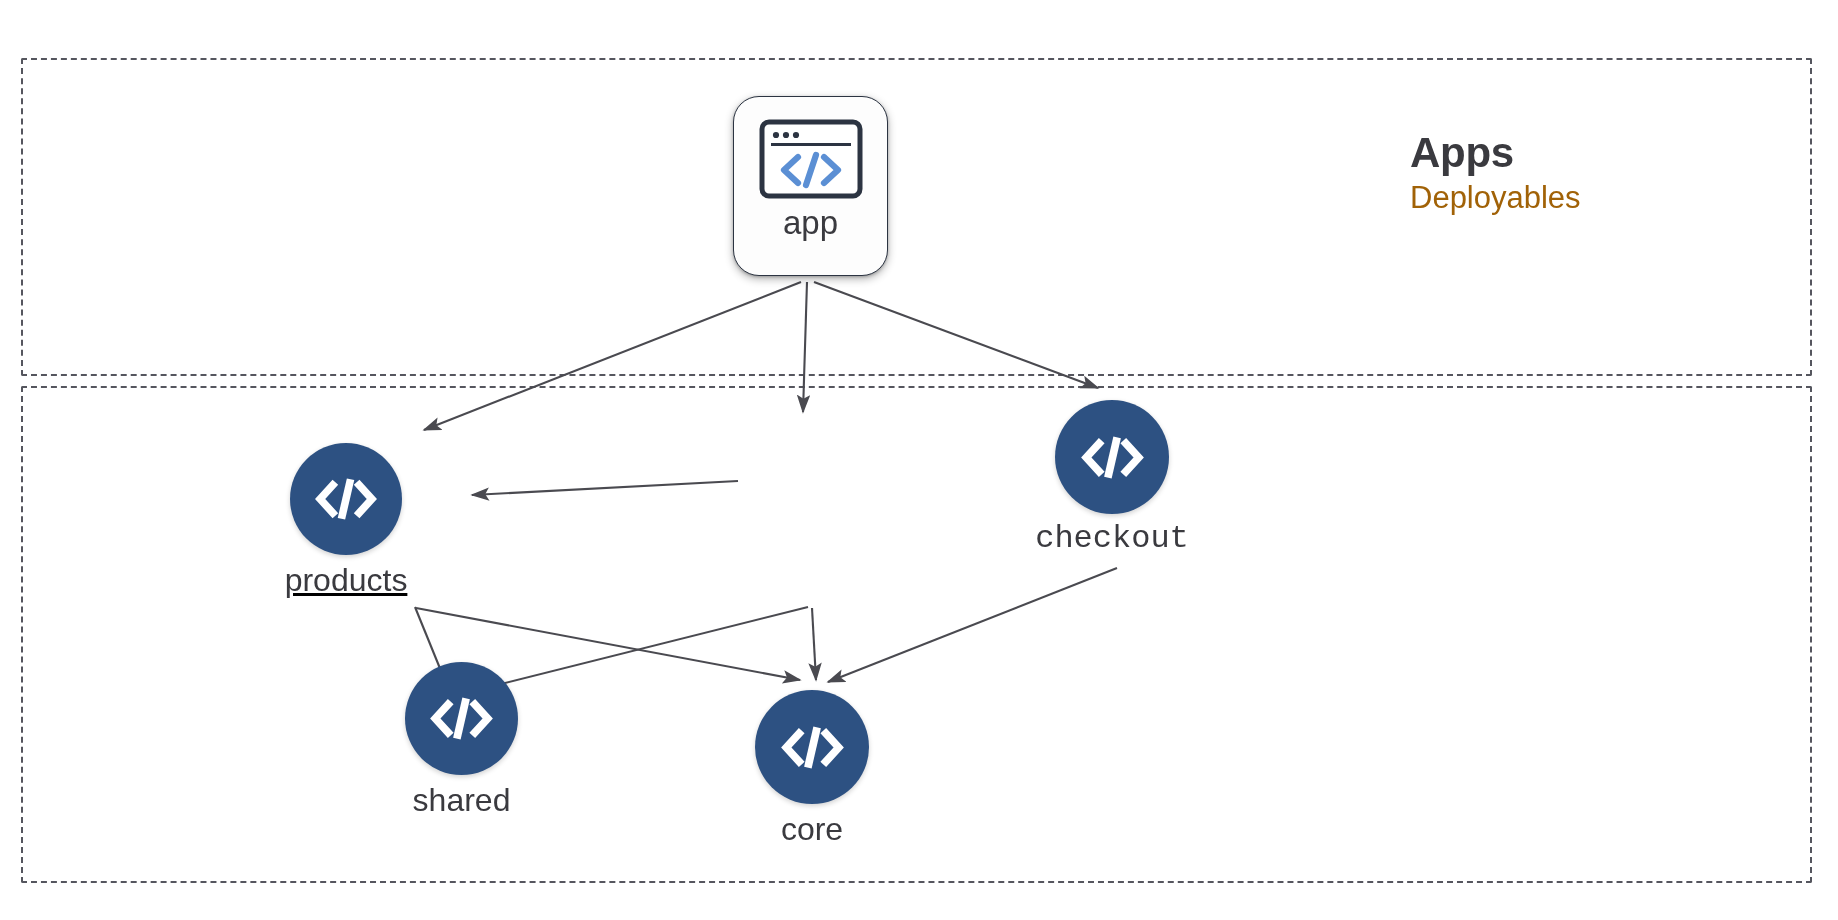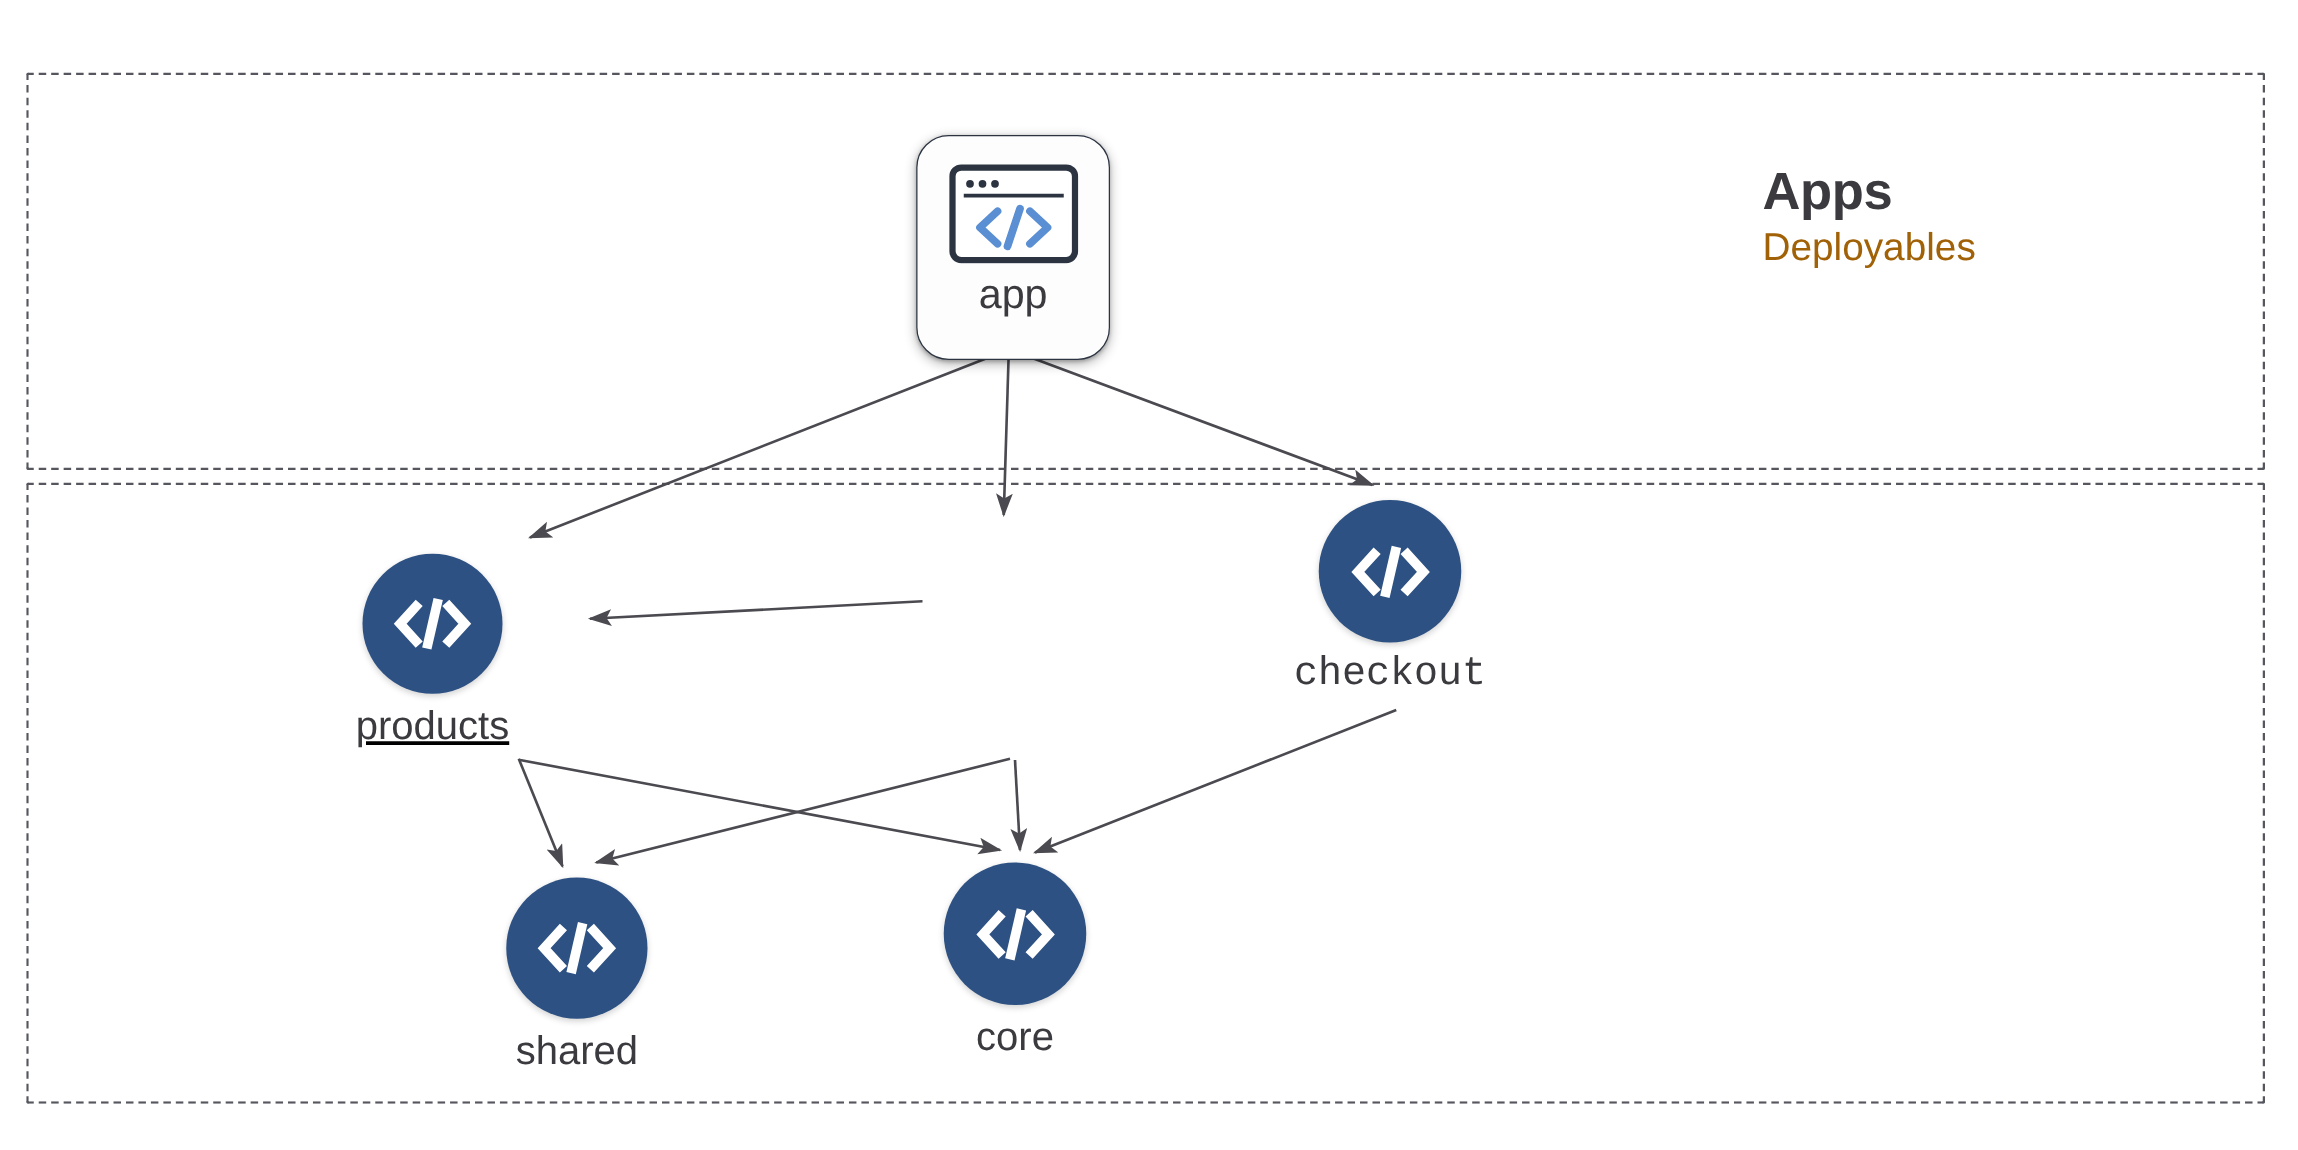--- a/index.html
+++ b/index.html
@@ -73,21 +73,21 @@
     top: 0;
     width: 1838px;
     height: 920px;
     pointer-events: none;
   }
 
   
   #node-app {
     position: absolute;
     left: 733px;
-    top: 108px;
+    top: 96px;
     width: 155px;
     height: 180px;
     background: #fdfdfd;
     border: 1.5px solid #2c3442;
     border-radius: 26px;
     box-shadow: 0 3px 9px rgba(0,0,0,0.30), 0 1px 3px rgba(0,0,0,0.22);
     box-sizing: border-box;
     display: flex;
     flex-direction: column;
     align-items: center;
@@ -130,21 +130,21 @@
 
   #node-products { left: 290px; top: 443px; }
   #node-products .lib-circle { width: 112px; height: 112px; }
 
   #node-orders  { left: 745px; top: 423px; }
   #node-orders .lib-circle { width: 112px; height: 112px; }
 
   #node-checkout { left: 1055px; top: 400px; }
   #node-checkout .lib-circle { width: 114px; height: 114px; }
 
-  #node-shared  { left: 405px; top: 702px; }
+  #node-shared  { left: 405px; top: 662px; }
   #node-shared .lib-circle { width: 113px; height: 113px; }
 
   #node-core    { left: 755px; top: 690px; }
   #node-core .lib-circle { width: 114px; height: 114px; }
 
   
   .lib-node { width: auto; }
   #node-products { width: 112px; text-decoration: underline; }
   #node-orders   { width: 112px; }
   #node-checkout { width: 114px; font-family: Liberation Mono, monospace; }

